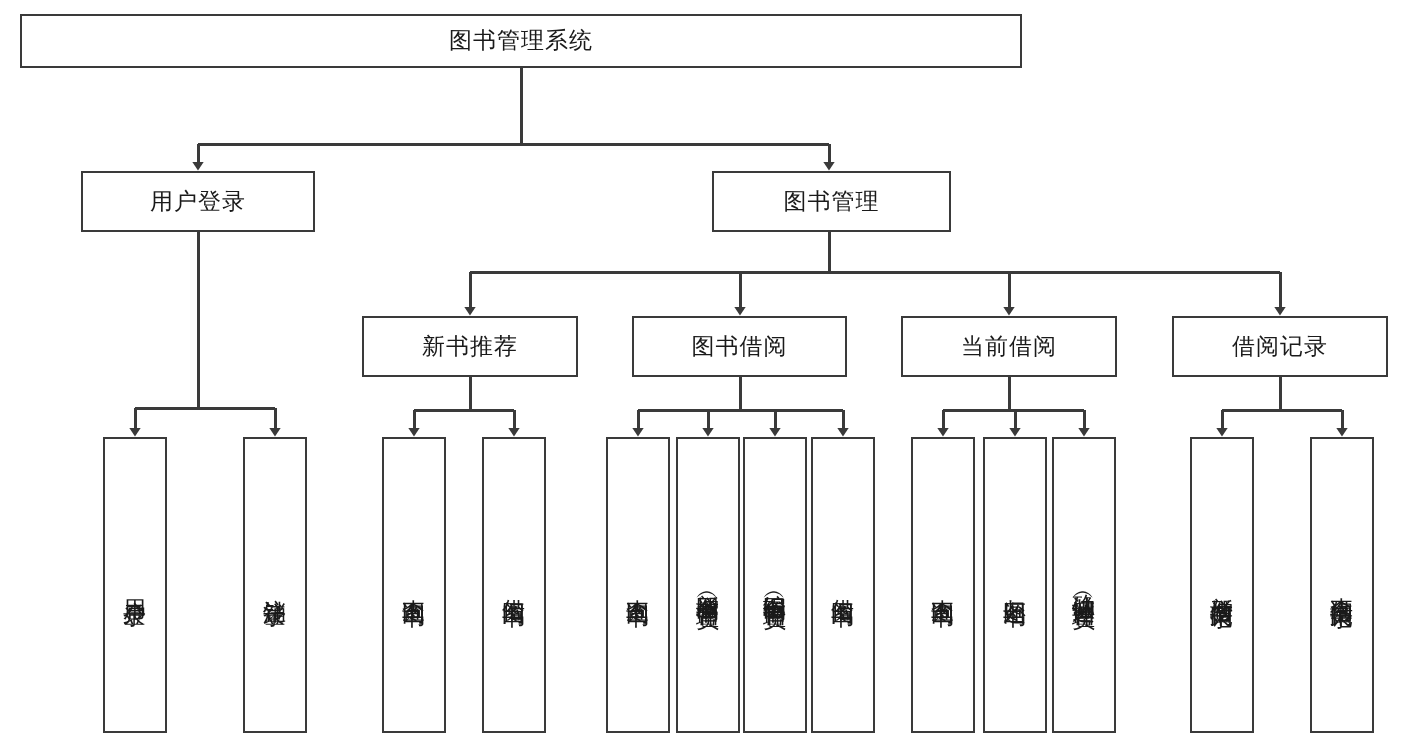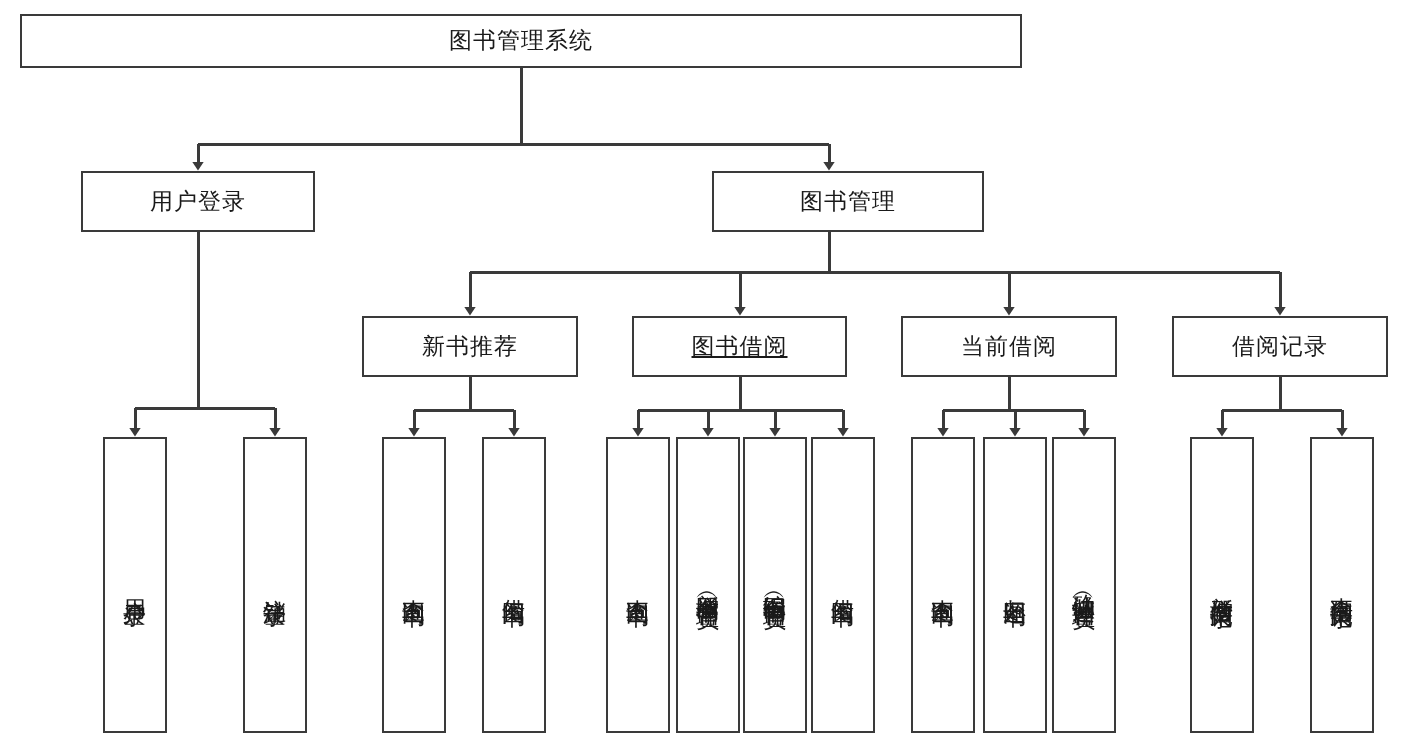--- a/index.html
+++ b/index.html
@@ -119,28 +119,28 @@
     </g>
   </svg>
 
   <div class="node horiz" id="n-root" style="left: 20px; top: 14px; width: 1002px; height: 54px;">
     <span>图书管理系统</span>
   </div>
 
   <div class="node horiz" id="n-l1-0" style="left: 81px; top: 171px; width: 234px; height: 61px;">
     <span>用户登录</span>
   </div>
-  <div class="node horiz" id="n-l1-1" style="left: 712px; top: 171px; width: 272px; height: 61px;">
+  <div class="node horiz" id="n-l1-1" style="left: 712px; top: 171px; width: 239px; height: 61px;">
     <span>图书管理</span>
   </div>
 
   <div class="node horiz" id="n-l2-0" style="left: 362px; top: 316px; width: 216px; height: 61px; text-align: right;">
     <span>新书推荐</span>
   </div>
-  <div class="node horiz" id="n-l2-1" style="left: 632px; top: 316px; width: 215px; height: 61px; text-decoration: underline;">
+  <div class="node horiz" id="n-l2-1" style="left: 632px; top: 316px; width: 215px; height: 61px;">
     <span>图书借阅</span>
   </div>
   <div class="node horiz" id="n-l2-2" style="left: 901px; top: 316px; width: 216px; height: 61px;">
     <span>当前借阅</span>
   </div>
   <div class="node horiz" id="n-l2-3" style="left: 1172px; top: 316px; width: 216px; height: 61px;">
     <span>借阅记录</span>
   </div>
 
   <div class="node vert" id="n-lf-0" style="left: 103px; top: 437px; width: 64px; height: 296px;">

